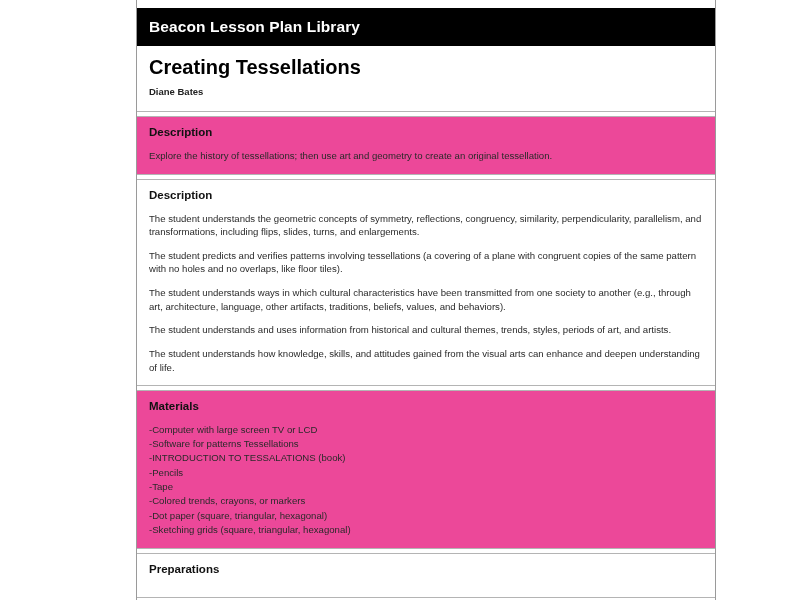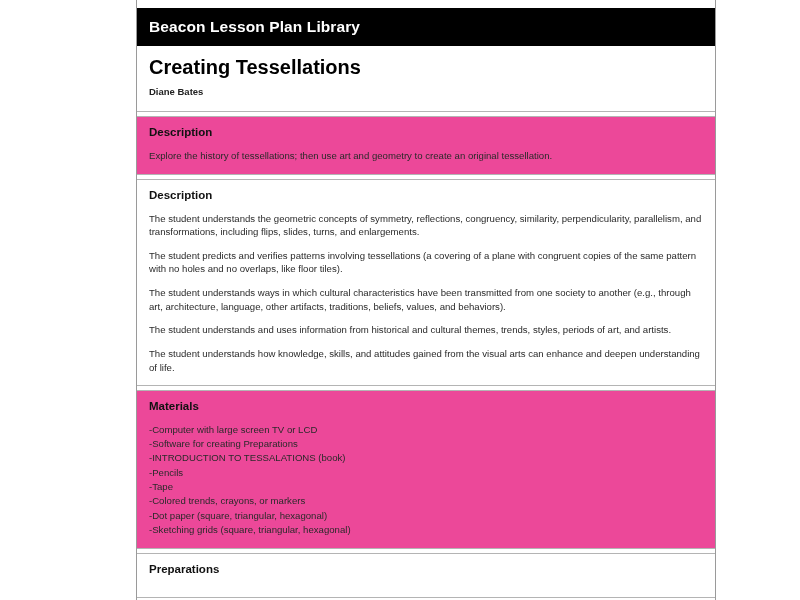--- a/index.html
+++ b/index.html
@@ -133,21 +133,21 @@
     <p class="body-text para">The student understands ways in which cultural characteristics have been transmitted from one society to another (e.g., through art, architecture, language, other artifacts, traditions, beliefs, values, and behaviors).</p>
     <p class="body-text para">The student understands and uses information from historical and cultural themes, trends, styles, periods of art, and artists.</p>
     <p class="body-text para">The student understands how knowledge, skills, and attitudes gained from the visual arts can enhance and deepen understanding of life.</p>
   </div>
 
   <div class="gap"></div>
 
   <div class="section sec-gray">
     <div class="sec-head">Materials</div>
     <div class="list-line">-Computer with large screen TV or LCD</div>
-    <div class="list-line">-Software for creating Preparations</div>
+    <div class="list-line">-Software for patterns Tessellations</div>
     <div class="list-line">-INTRODUCTION TO TESSALATIONS (book)</div>
     <div class="list-line">-Pencils</div>
     <div class="list-line">-Tape</div>
     <div class="list-line">-Colored trends, crayons, or markers</div>
     <div class="list-line">-Dot paper (square, triangular, hexagonal)</div>
     <div class="list-line">-Sketching grids (square, triangular, hexagonal)</div>
   </div>
 
   <div class="gap"></div>
 

